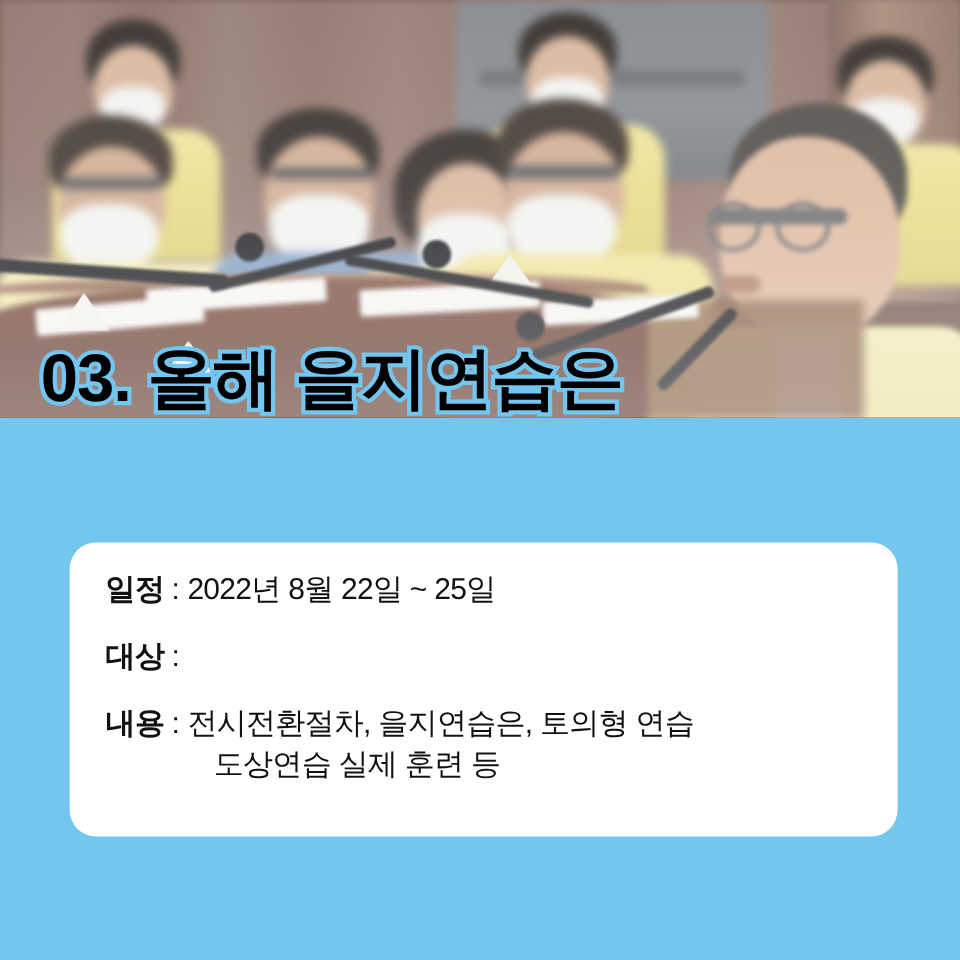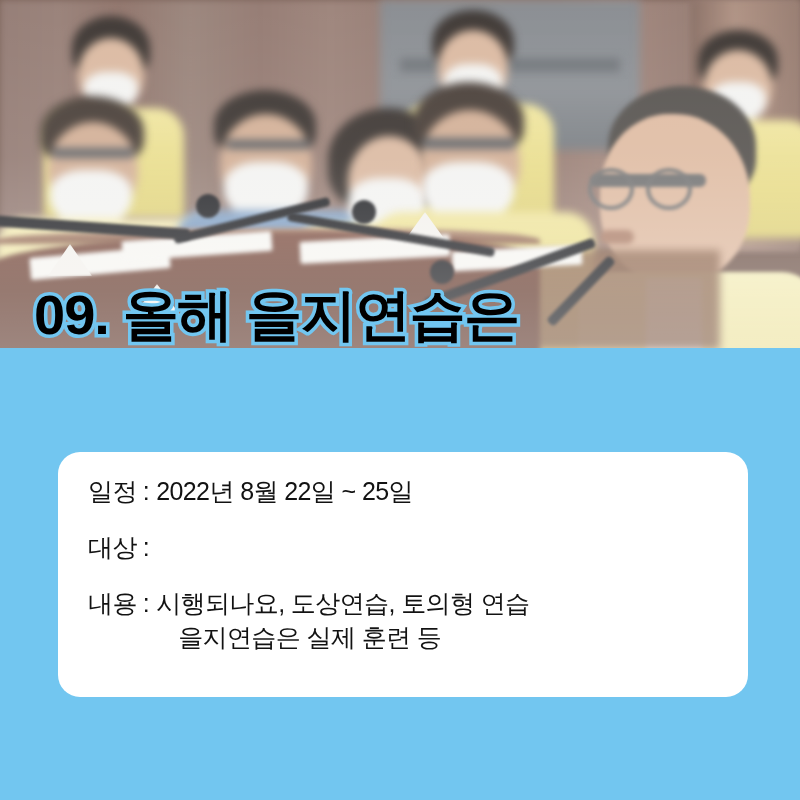--- a/index.html
+++ b/index.html
@@ -194,21 +194,21 @@
     align-items: flex-start;
     margin-bottom: 22px;
     font-size: 25px;
     line-height: 34px;
     color: #121212;
     letter-spacing: -0.6px;
     white-space: nowrap;
   }
   .info-row:last-child { margin-bottom: 0; }
   .info-label {
-    font-weight: 400;
+    font-weight: 700;
     flex: 0 0 auto;
   }
   .info-sep {
     flex: 0 0 auto;
     padding: 0 7px 0 6px;
     font-weight: 400;
   }
   .info-value { font-weight: 400; }
   .info-value .cont {
     display: block;
@@ -310,21 +310,21 @@
     <div class="mic-head" style="left:352px; top:200px;"></div>
     <div class="mic-stem" style="left:420px; top:268px; width:180px; height:10px; transform:rotate(-20deg);"></div>
     <div class="mic-head" style="left:430px; top:260px;"></div>
     <div class="mic-stem" style="left:536px; top:286px; width:90px; height:10px; transform:rotate(-46deg);"></div>
 
     <div class="photo-wash"></div>
   </div>
 
   <div class="headline">
     <span class="line">
-      <span class="num">09.</span><span>올해 을지연습은</span>
+      <span class="num">03.</span><span>올해 을지연습은</span>
     </span>
   </div>
 
   <div class="info-card">
     <div class="info-rows">
 
       <div class="info-row">
         <span class="info-label">일정</span>
         <span class="info-sep">:</span>
         <span class="info-value">2022년 8월 22일 ~ 25일</span>
@@ -332,21 +332,21 @@
 
       <div class="info-row">
         <span class="info-label">대상</span>
         <span class="info-sep">:</span>
       </div>
 
       <div class="info-row">
         <span class="info-label">내용</span>
         <span class="info-sep">:</span>
         <span class="info-value">
-          <span>시행되나요, 도상연습, 토의형 연습</span>
-          <span class="cont">을지연습은 실제 훈련 등</span>
+          <span>전시전환절차, 을지연습은, 토의형 연습</span>
+          <span class="cont">도상연습 실제 훈련 등</span>
         </span>
       </div>
 
     </div>
   </div>
 
 </div>
 
 </body></html>

